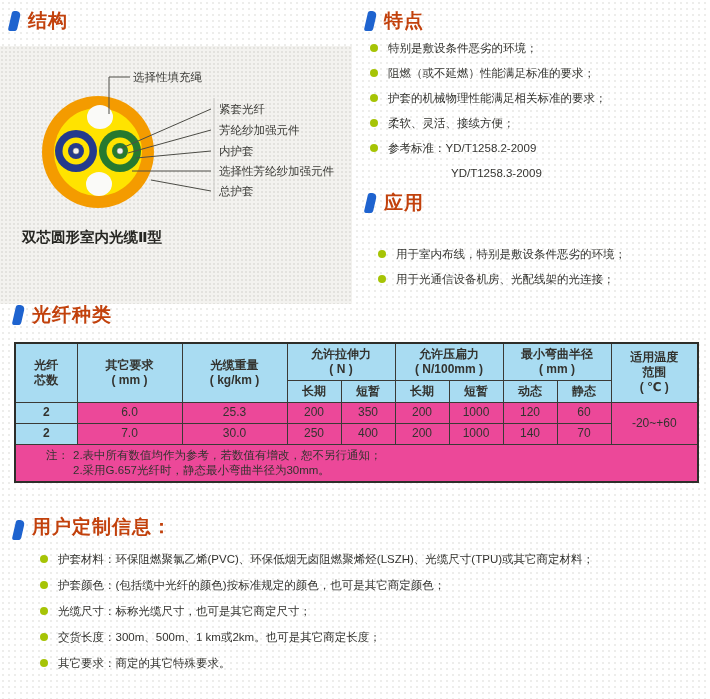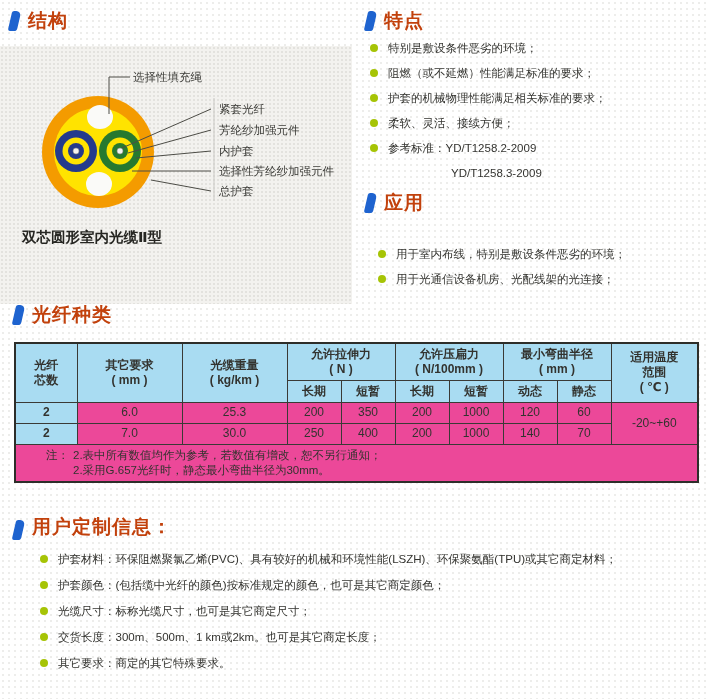--- a/index.html
+++ b/index.html
@@ -207,18 +207,18 @@
       </td>
     </tr>
   </tbody>
 </table>
 
 <div class="sec-header" style="left:14px;top:514px;align-items:flex-end;">
   <span class="sec-icon"></span>
   <h2 class="sec-title">用户定制信息：</h2>
 </div>
 <ul class="blist" style="left:40px;top:551px;width:655px;">
-  <li style="margin-bottom:10px"><span class="dot"></span><span>护套材料：环保阻燃聚氯乙烯(PVC)、具有较好的机械和环境性能(LSZH)、环保聚氨酯(TPU)或其它商定材料；</span></li>
+  <li style="margin-bottom:10px"><span class="dot"></span><span>护套材料：环保阻燃聚氯乙烯(PVC)、环保低烟无卤阻燃聚烯烃(LSZH)、光缆尺寸(TPU)或其它商定材料；</span></li>
   <li style="margin-bottom:10px"><span class="dot"></span><span>护套颜色：(包括缆中光纤的颜色)按标准规定的颜色，也可是其它商定颜色；</span></li>
   <li style="margin-bottom:10px"><span class="dot"></span><span>光缆尺寸：标称光缆尺寸，也可是其它商定尺寸；</span></li>
   <li style="margin-bottom:10px"><span class="dot"></span><span>交货长度：300m、500m、1 km或2km。也可是其它商定长度；</span></li>
   <li><span class="dot"></span><span>其它要求：商定的其它特殊要求。</span></li>
 </ul>
 
 </body></html>

